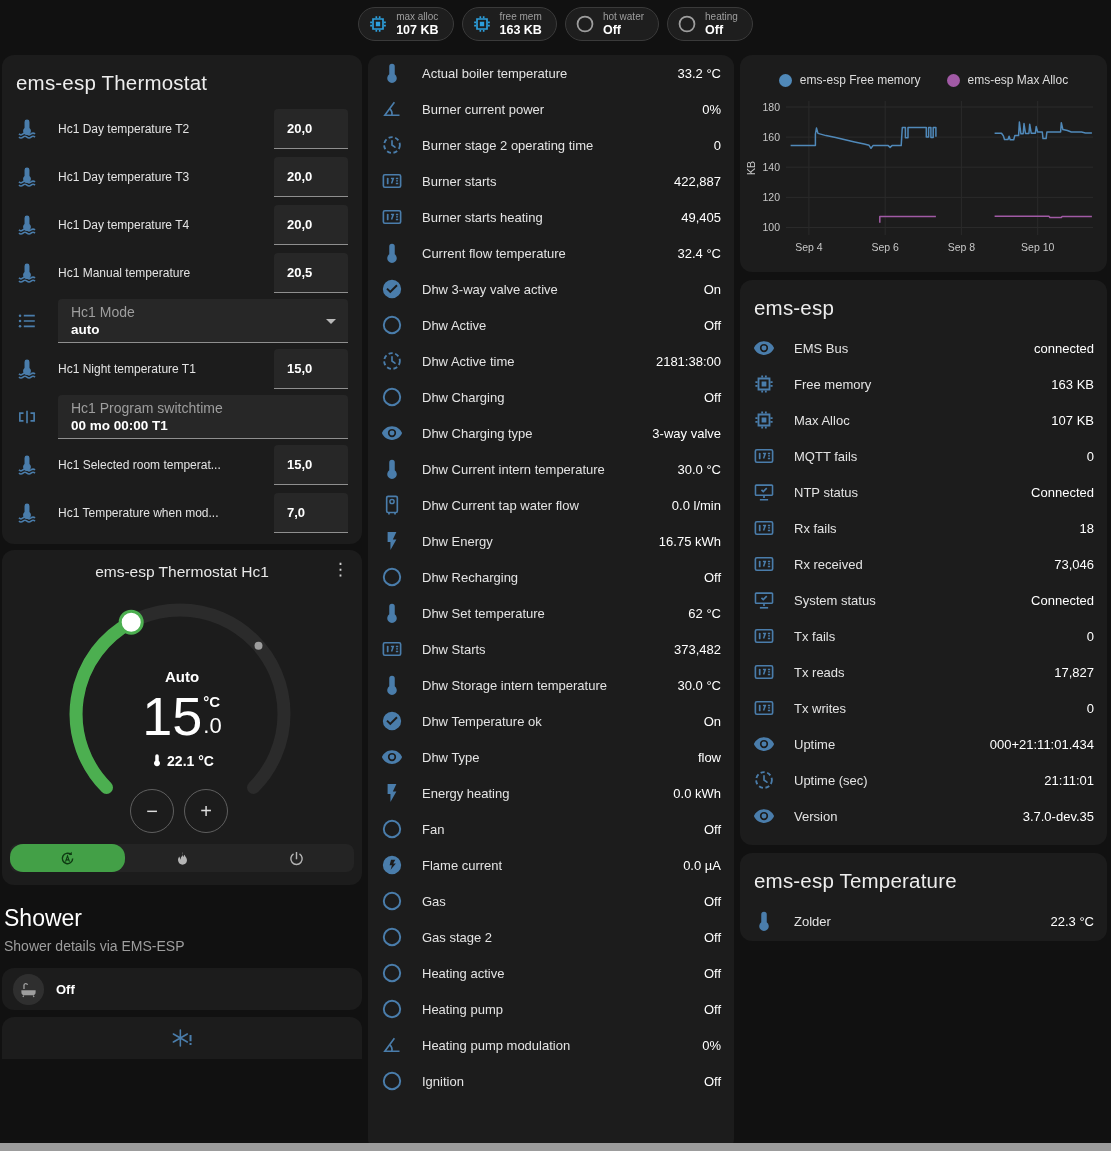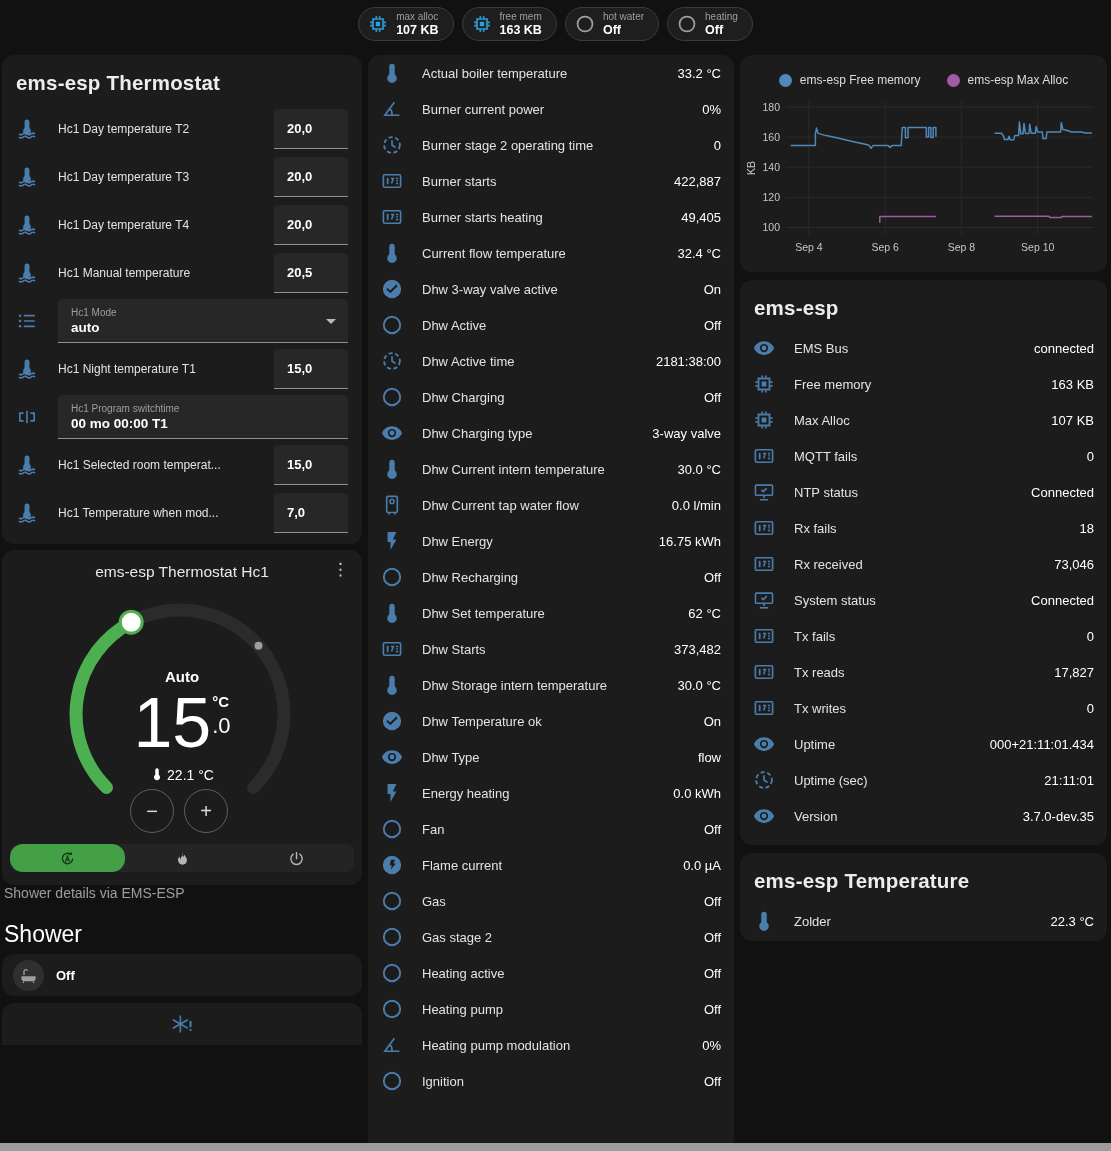--- a/index.html
+++ b/index.html
@@ -12,54 +12,54 @@
   .badge .icon{width:20px;height:20px}
   .btexts{display:flex;flex-direction:column;line-height:1.15}
   .blabel{font-size:10px;color:#9e9e9e}
   .bvalue{font-size:12.5px;color:#fff;font-weight:bold}
   
   .col{position:absolute;top:55px}
   #col-left{left:2px;width:360px}
   #col-mid{left:368px;width:366px}
   #col-right{left:740px;width:367px}
   .card{background:#1c1c1c;border-radius:12px;box-sizing:border-box;position:relative}
-  .card-title{padding:16px 14px 10px;font-size:20.5px;color:#ededed;font-weight:700;letter-spacing:.2px}
+  .card-title{padding:16px 14px 10px;font-size:20.5px;color:#ededed;font-weight:400;letter-spacing:.2px}
   
   .erow{display:flex;align-items:center;height:36px;padding:0 13px;cursor:pointer}
   .erow .icon{color:#4a7dab;flex:none}
   .elabel{flex:1;margin-left:19px;font-size:13px;color:#e3e3e3;font-weight:500;white-space:nowrap;overflow:hidden}
   .evalue{font-size:13px;color:#fff;font-weight:500;white-space:nowrap}
   
   #thermo-card{height:489px;overflow:hidden}
   .trow{display:flex;align-items:center;height:48px;padding:0 14px}
   .trow .icon{color:#4a7dab;flex:none}
   .tlabel{flex:1;margin-left:20px;font-size:12px;color:#e3e3e3;font-weight:500;white-space:nowrap;overflow:hidden}
   .numbox{width:74px;height:40px;background:#272727;border-bottom:1px solid #8f8f8f;border-radius:4px 4px 0 0;
     display:flex;align-items:center;padding-left:13px;box-sizing:border-box;font-size:13px;color:#fff;
     font-weight:600;cursor:text;flex:none}
   .bigbox{flex:1;margin-left:20px;height:44px;background:#272727;border-bottom:1px solid #8f8f8f;
     border-radius:4px 4px 0 0;display:flex;flex-direction:column;justify-content:center;padding-left:13px;
     box-sizing:border-box;position:relative;cursor:pointer}
-  .bb-label{font-size:10px;color:#9e9e9e;margin-bottom:2px}
+  .bb-label{font-size:14px;color:#9e9e9e;margin-bottom:2px}
   .bb-value{font-size:13.5px;color:#fff;font-weight:600}
   .caret{position:absolute;right:12px;top:50%;margin-top:-2px;width:0;height:0;border-left:5px solid transparent;
     border-right:5px solid transparent;border-top:5px solid #b9b9b9}
   
   #dial-card{height:335px;margin-top:6px;overflow:hidden}
   .dial-title{text-align:center;padding-top:13px;font-size:15.5px;color:#e8e8e8}
   .menu-dots{position:absolute;top:11px;right:13px;font-size:17px;color:#cfcfcf;cursor:pointer;line-height:1}
   #dial-svg{position:absolute;top:0;left:0}
   .dial-texts{position:absolute;top:118px;left:0;right:0;display:flex;flex-direction:column;align-items:center}
   .dial-mode{font-size:15px;font-weight:bold;color:#fff}
   .dial-num{display:flex;align-items:flex-start;justify-content:center;color:#fff;line-height:.9;margin-top:7px}
-  .t-whole{font-size:70px;font-weight:400}
+  .t-whole{font-size:54px;font-weight:400}
   .t-col{display:flex;flex-direction:column;align-items:flex-start;margin-top:3px;margin-left:1px}
   .t-unit{font-size:15px;font-weight:bold}
   .t-dec{font-size:22px;margin-top:7px}
-  .dial-cur{display:flex;align-items:flex-start;gap:3px;margin-top:12px;font-size:14px;font-weight:normal;color:#fff}
+  .dial-cur{display:flex;align-items:flex-start;gap:3px;margin-top:12px;font-size:14px;font-weight:bold;color:#fff}
   .dial-cur .icon{width:14px;height:14px;color:#fff}
   .dial-btn{position:absolute;width:44px;height:44px;border:1px solid #5f5f5f;border-radius:50%;color:#ddd;
     font-size:20px;display:flex;align-items:center;justify-content:center;top:239px;cursor:pointer;
     box-sizing:border-box;background:transparent}
   #dial-minus{left:128px}#dial-plus{left:182px}
   .mode-bar{position:absolute;left:8px;right:8px;bottom:13px;height:28px;background:#242424;border-radius:8px;display:flex}
   .mode-btn{flex:1;display:flex;align-items:center;justify-content:center;color:#b5b5b5;cursor:pointer}
   .mode-btn .icon{width:17px;height:17px}
   .mode-btn.active{background:#43a047;border-radius:13px;color:#0e3a12}
   
@@ -297,22 +297,22 @@
         </div>
         <div class="mode-btn">
           <svg class="icon" viewBox="0 0 24 24">
             <path d="M11 2.8h2V13h-2z"></path>
             <path d="M16.2 5.6a8 8 0 1 1-8.4 0" fill="none" stroke="currentColor" stroke-width="2"></path>
           </svg>
         </div>
       </div>
   </div>
 
+  <div id="shower-title">Shower</div>
   <div id="shower-sub">Shower details via EMS-ESP</div>
-  <div id="shower-title">Shower</div>
   <div id="shower-cards">
       <div class="sh-card">
         <span class="sh-iconwrap" style="background:rgba(158,158,158,0.15);color:#9e9e9e">
           <svg class="icon" viewBox="0 0 24 24">
             <path d="M6.3 11.5V6.8a2.3 2.3 0 0 1 4.5-.6" fill="none" stroke="currentColor" stroke-width="1.7"></path>
             <path d="M3 13h18v2.2a4 4 0 0 1-4 4H7a4 4 0 0 1-4-4z"></path>
             <path d="M6 19.6l-1 1.9m13-1.9l1 1.9" stroke="currentColor" stroke-width="1.6"></path>
           </svg>
         </span>
         <span class="sh-texts">

